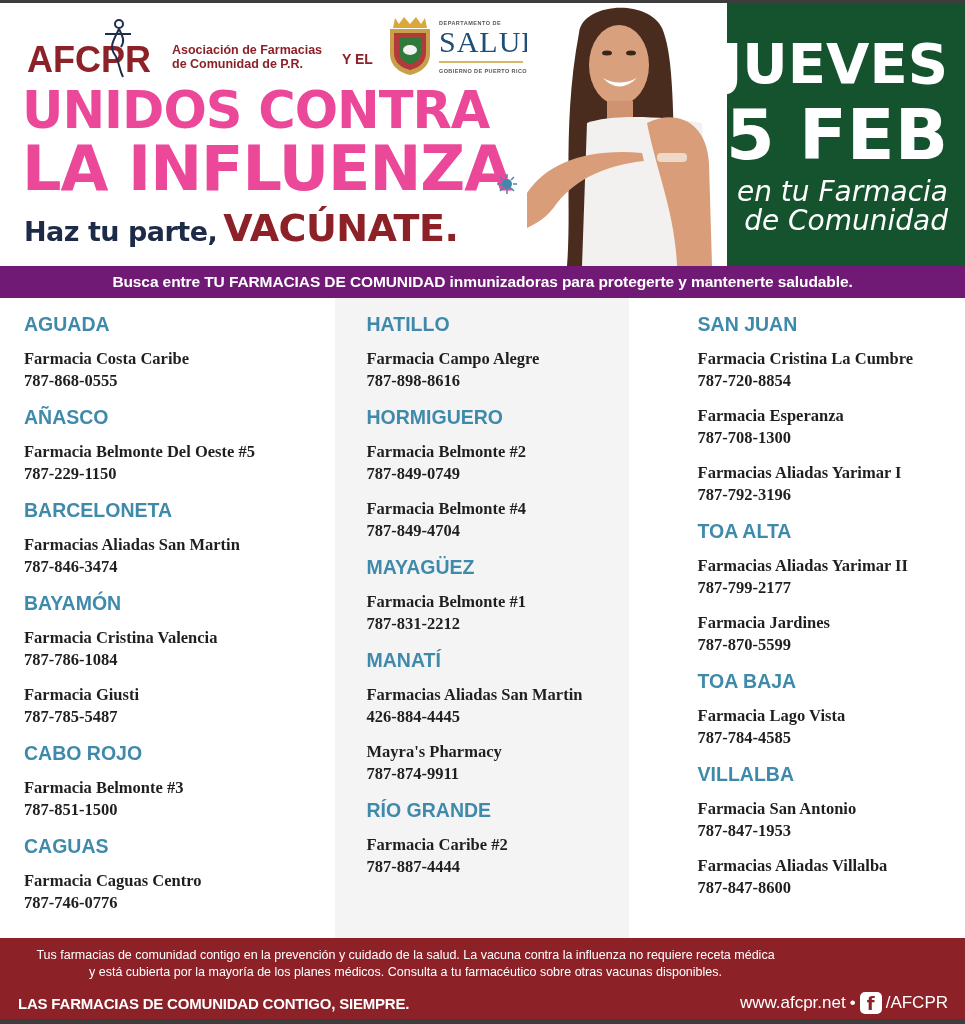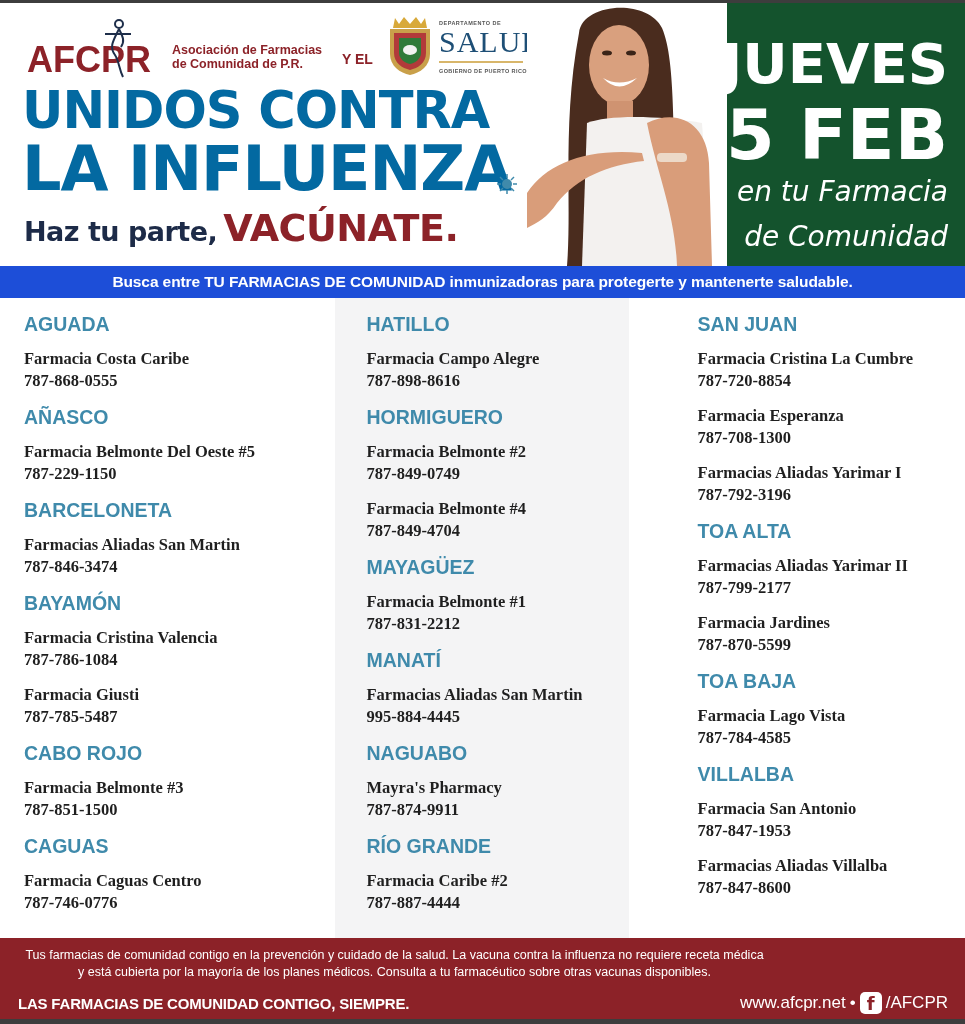--- a/index.html
+++ b/index.html
@@ -17,55 +17,55 @@
   .assoc-text { position: absolute; left: 172px; top: 40px; font-size: 12.5px; font-weight: 700; color: #8c2228; line-height: 14px; font-family: "Liberation Sans", sans-serif; }
   .y-el { position: absolute; left: 342px; top: 48px; font-size: 14px; font-weight: 700; color: #8c2228; }
 
   .coat { position: absolute; left: 387px; top: 13px; width: 46px; height: 60px; }
   .salud-block { position: absolute; left: 439px; top: 17px; width: 92px; }
   .salud-block .dept { font-size: 5.5px; letter-spacing: 0.5px; color: #555; font-weight: 700; }
   .salud-block .salud { font-family: "Liberation Serif", serif; font-size: 30px; color: #1e4f76; letter-spacing: 1px; line-height: 32px; }
   .salud-block .rule { height: 2px; background: #d8b66a; margin: 3px 0 5px; width: 84px; }
   .salud-block .gob { font-size: 5.5px; letter-spacing: 0.4px; color: #555; font-weight: 700; }
 
-  .headline { position: absolute; left: 22px; top: 80px; color: #0369a1; font-weight: 900; font-family: "DejaVu Sans", sans-serif; font-weight: bold; letter-spacing: -1px; }
+  .headline { position: absolute; left: 22px; top: 80px; color: #ec4899; font-weight: 900; font-family: "DejaVu Sans", sans-serif; font-weight: bold; letter-spacing: -1px; }
   .headline .l1 { font-size: 51px; line-height: 56px; display: block; }
   .headline .l2 { font-size: 62px; line-height: 60px; display: block; margin-top: 0px; }
   .virus-icon { position: absolute; left: 496px; top: 170px; width: 22px; height: 22px; }
 
   .tagline { position: absolute; left: 24px; top: 203px; white-space: nowrap; }
   .tagline .haz { font-family: "DejaVu Sans", sans-serif; font-weight: bold; color: #1d2b48; font-size: 27px; letter-spacing: -0.5px; }
   .tagline .vac { font-family: "DejaVu Sans", sans-serif; font-weight: bold; color: #8c2228; font-size: 38px; letter-spacing: -0.5px; margin-left: 6px; }
 
   
   .photo { position: absolute; left: 527px; top: 0; width: 200px; height: 263px; overflow: hidden; }
   .blue-panel { position: absolute; left: 700px; top: 0; width: 265px; height: 263px; background: #14532d; }
   .date-block { position: absolute; right: 17px; top: 30px; text-align: right; color: #ffffff; }
   .date-block .day { font-family: "DejaVu Sans", sans-serif; font-weight: bold; font-size: 56px; line-height: 62px; letter-spacing: 0px; display: block; }
   .date-block .date { font-family: "DejaVu Sans", sans-serif; font-weight: bold; font-size: 70px; line-height: 80px; display: block; }
   .date-block .sub { font-family: "DejaVu Sans", sans-serif; font-size: 28px; line-height: 29px; display: block; margin-top: 2px; font-style: italic; }
 
   
-  .banner { position: absolute; left: 0; top: 266px; width: 965px; height: 32px; background: #1d4ed8; color: #ffffff; text-align: center; font-weight: 700; font-size: 15.5px; line-height: 32px; letter-spacing: -0.1px; }
+  .banner { position: absolute; left: 0; top: 266px; width: 965px; height: 32px; background: #701a75; color: #ffffff; text-align: center; font-weight: 700; font-size: 15.5px; line-height: 32px; letter-spacing: -0.1px; }
 
   
   .columns { position: absolute; left: 0; top: 298px; width: 965px; height: 712px; display: flex; gap: 44px; }
   .col { height: 100%; padding-top: 14px; }
   .col.c1 { width: 320px; padding-left: 24px; background: #ffffff; }
   .col.c2 { width: 323px; padding-left: 32px; background: #f4f4f5; }
   .col.c3 { width: 322px; padding-left: 25px; background: #ffffff; }
 
   .town { color: #3f8aab; font-weight: 700; font-size: 19.5px; line-height: 24px; letter-spacing: 0px; margin-bottom: 12px; font-family: "Liberation Sans", sans-serif; }
   .entry { margin-bottom: 13px; }
   .entry .name, .entry .phone { font-size: 16.5px; line-height: 22px; font-weight: 700; color: #1f1f1f; font-family: Liberation Serif, serif; }
   .town-group { margin-bottom: 0px; }
 
   
   .footer { position: absolute; left: 0; top: 938px; width: 965px; height: 86px; background: #8c2228; color: #ffffff; }
-  .footer .para { position: absolute; left: 0; top: 9px; width: 769px; text-align: center; font-size: 12.5px; line-height: 17px; padding-left: 20px; }
+  .footer .para { position: absolute; left: 11px; top: 9px; width: 769px; text-align: center; font-size: 12.5px; line-height: 17px; padding-left: 20px; }
   .footer .slogan { position: absolute; left: 18px; top: 57px; font-weight: 700; font-size: 15px; letter-spacing: -0.2px; }
   .footer .social { position: absolute; right: 17px; top: 54px; font-size: 17px; display: flex; align-items: center; gap: 4px; }
   .fb-icon { display: inline-block; width: 22px; height: 22px; background: #ffffff; border-radius: 5px; color: #8c2228; font-weight: 700; font-size: 18px; text-align: center; line-height: 24px; font-family: "DejaVu Sans", sans-serif; }
   .bottom-border { position: absolute; left: 0; top: 1019px; width: 965px; height: 5px; background: #3d3d3d; }
 </style>
 </head>
 <body>
 
 <div class="top-border"></div>
 
@@ -120,21 +120,21 @@
 
   <div class="tagline">
     <span class="haz">Haz tu parte,</span><span class="vac">VACÚNATE.</span>
   </div>
 
   <div class="blue-panel">
     <div class="date-block">
       <span class="day">JUEVES</span>
       <span class="date">5 FEB</span>
       <span class="sub">en tu Farmacia</span>
-      <span class="sub" style="margin-top:16px">de Comunidad</span>
+      <span class="sub" style="margin-top:0">de Comunidad</span>
     </div>
   </div>
 
   <svg class="photo" viewBox="0 0 200 263" preserveAspectRatio="none">
     <rect x="0" y="0" width="200" height="263" fill="#ffffff"></rect>
 
     <path d="M52 30 C 55 0, 120 -5, 135 25 C 150 60, 145 140, 150 263 L 40 263 C 45 200, 35 120, 52 30 Z" fill="#4a2c1e"></path>
 
     <ellipse cx="92" cy="62" rx="30" ry="40" fill="#d9a07e"></ellipse>
     <path d="M76 75 Q 92 92 110 75 Q 92 84 76 75 Z" fill="#ffffff"></path>
@@ -227,25 +227,24 @@
       <div class="town">MAYAGÜEZ</div>
       <div class="entry">
         <div class="name">Farmacia Belmonte #1</div>
         <div class="phone">787-831-2212</div>
       </div>
     </div>
     <div class="town-group">
       <div class="town">MANATÍ</div>
       <div class="entry">
         <div class="name">Farmacias Aliadas San Martin</div>
-        <div class="phone">995-884-4445</div>
-      </div>
-    </div>
-    <div class="town-group">
-      <div class="town">NAGUABO</div>
+        <div class="phone">426-884-4445</div>
+      </div>
+    </div>
+    <div class="town-group">
       <div class="entry">
         <div class="name">Mayra's Pharmacy</div>
         <div class="phone">787-874-9911</div>
       </div>
     </div>
     <div class="town-group">
       <div class="town">RÍO GRANDE</div>
       <div class="entry">
         <div class="name">Farmacia Caribe #2</div>
         <div class="phone">787-887-4444</div>

